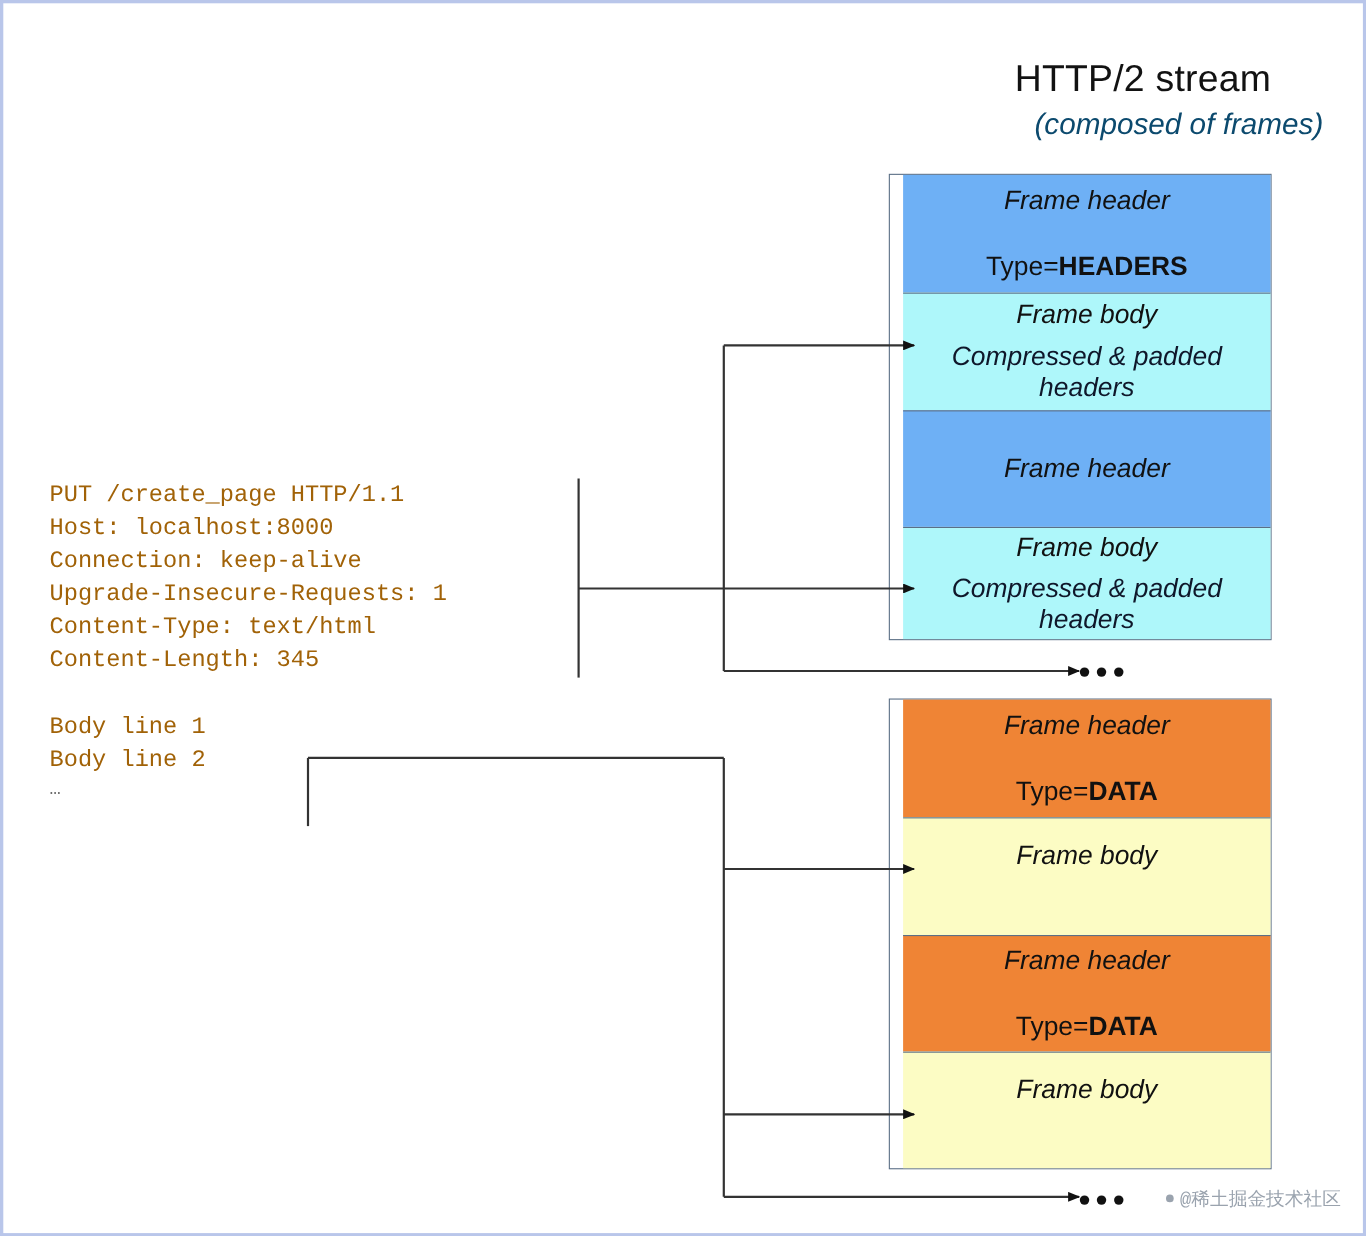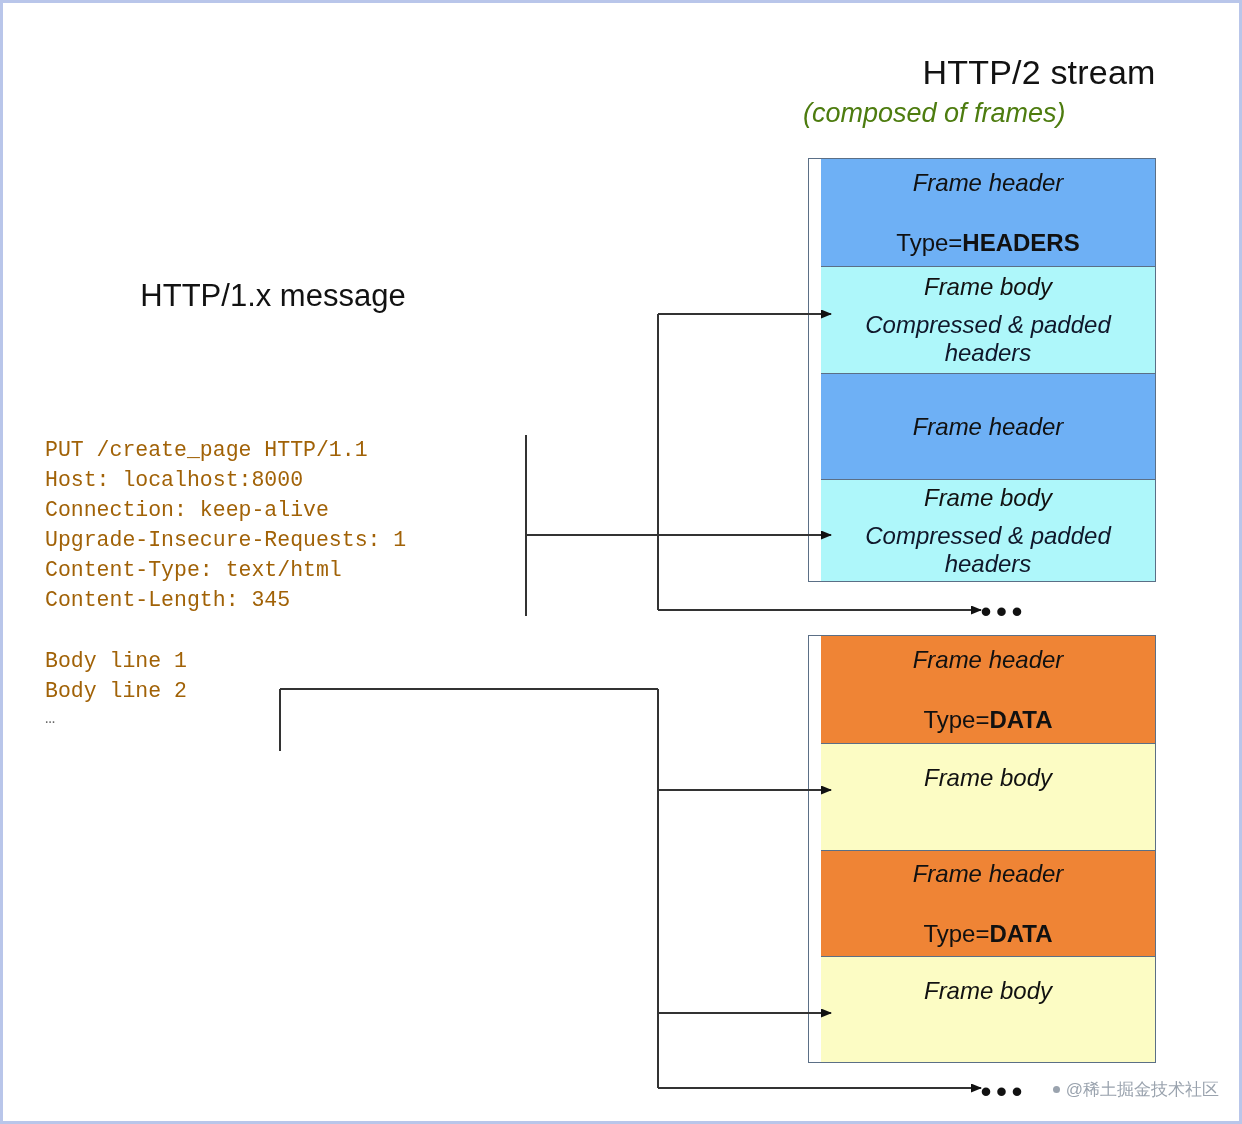--- a/index.html
+++ b/index.html
@@ -17,21 +17,21 @@
   }
 
   
   #stream-title {
     position: absolute; left: 836px; top: 50px; width: 400px;
     text-align: center; font-size: 34px; color: #121212;
     letter-spacing: .2px;
   }
   #stream-subtitle {
     position: absolute; left: 800px; top: 95px; width: 400px;
-    text-align: left; font-size: 27px; font-style: italic; color: #4d7c0f;
+    text-align: right; font-size: 27px; font-style: italic; color: #0c4a6e;
   }
   #message-title {
     position: absolute; left: 60px; top: 275px; width: 420px;
     text-align: center; font-size: 31px; color: #121212;
   }
 
   
   .msg-block {
     position: absolute;
     font-family: "Liberation Mono", monospace;
@@ -84,32 +84,31 @@
     letter-spacing: 5px; color: #111;
   }
 
   
   #wires { position: absolute; left: 0; top: 0; width: 1242px; height: 1124px; }
 
   
   #watermark {
     position: absolute; right: 20px; bottom: 20px;
     font-size: 17px; color: #9aa3ae;
-    display: flex; align-items: center; gap: 6px;
+    display: flex; align-items: center; gap: 6px; font-family: Liberation Mono, monospace;
   }
   #wm-dot { width: 7px; height: 7px; background: #9aa3ae; border-radius: 50%; display:inline-block; }
 </style>
 </head>
 <body>
 
 <div id="canvas">
 
   <div id="stream-title">HTTP/2 stream</div>
   <div id="stream-subtitle">(composed of frames)</div>
-  <div id="message-title">HTTP/1.x message</div>
 
   <div class="msg-block" id="msg-headers">PUT /create_page HTTP/1.1
 Host: localhost:8000
 Connection: keep-alive
 Upgrade-Insecure-Requests: 1
 Content-Type: text/html
 Content-Length: 345</div>
   <div class="msg-block" id="msg-body">Body line 1
 Body line 2</div>
   <div id="msg-body-ellipsis">…</div>

